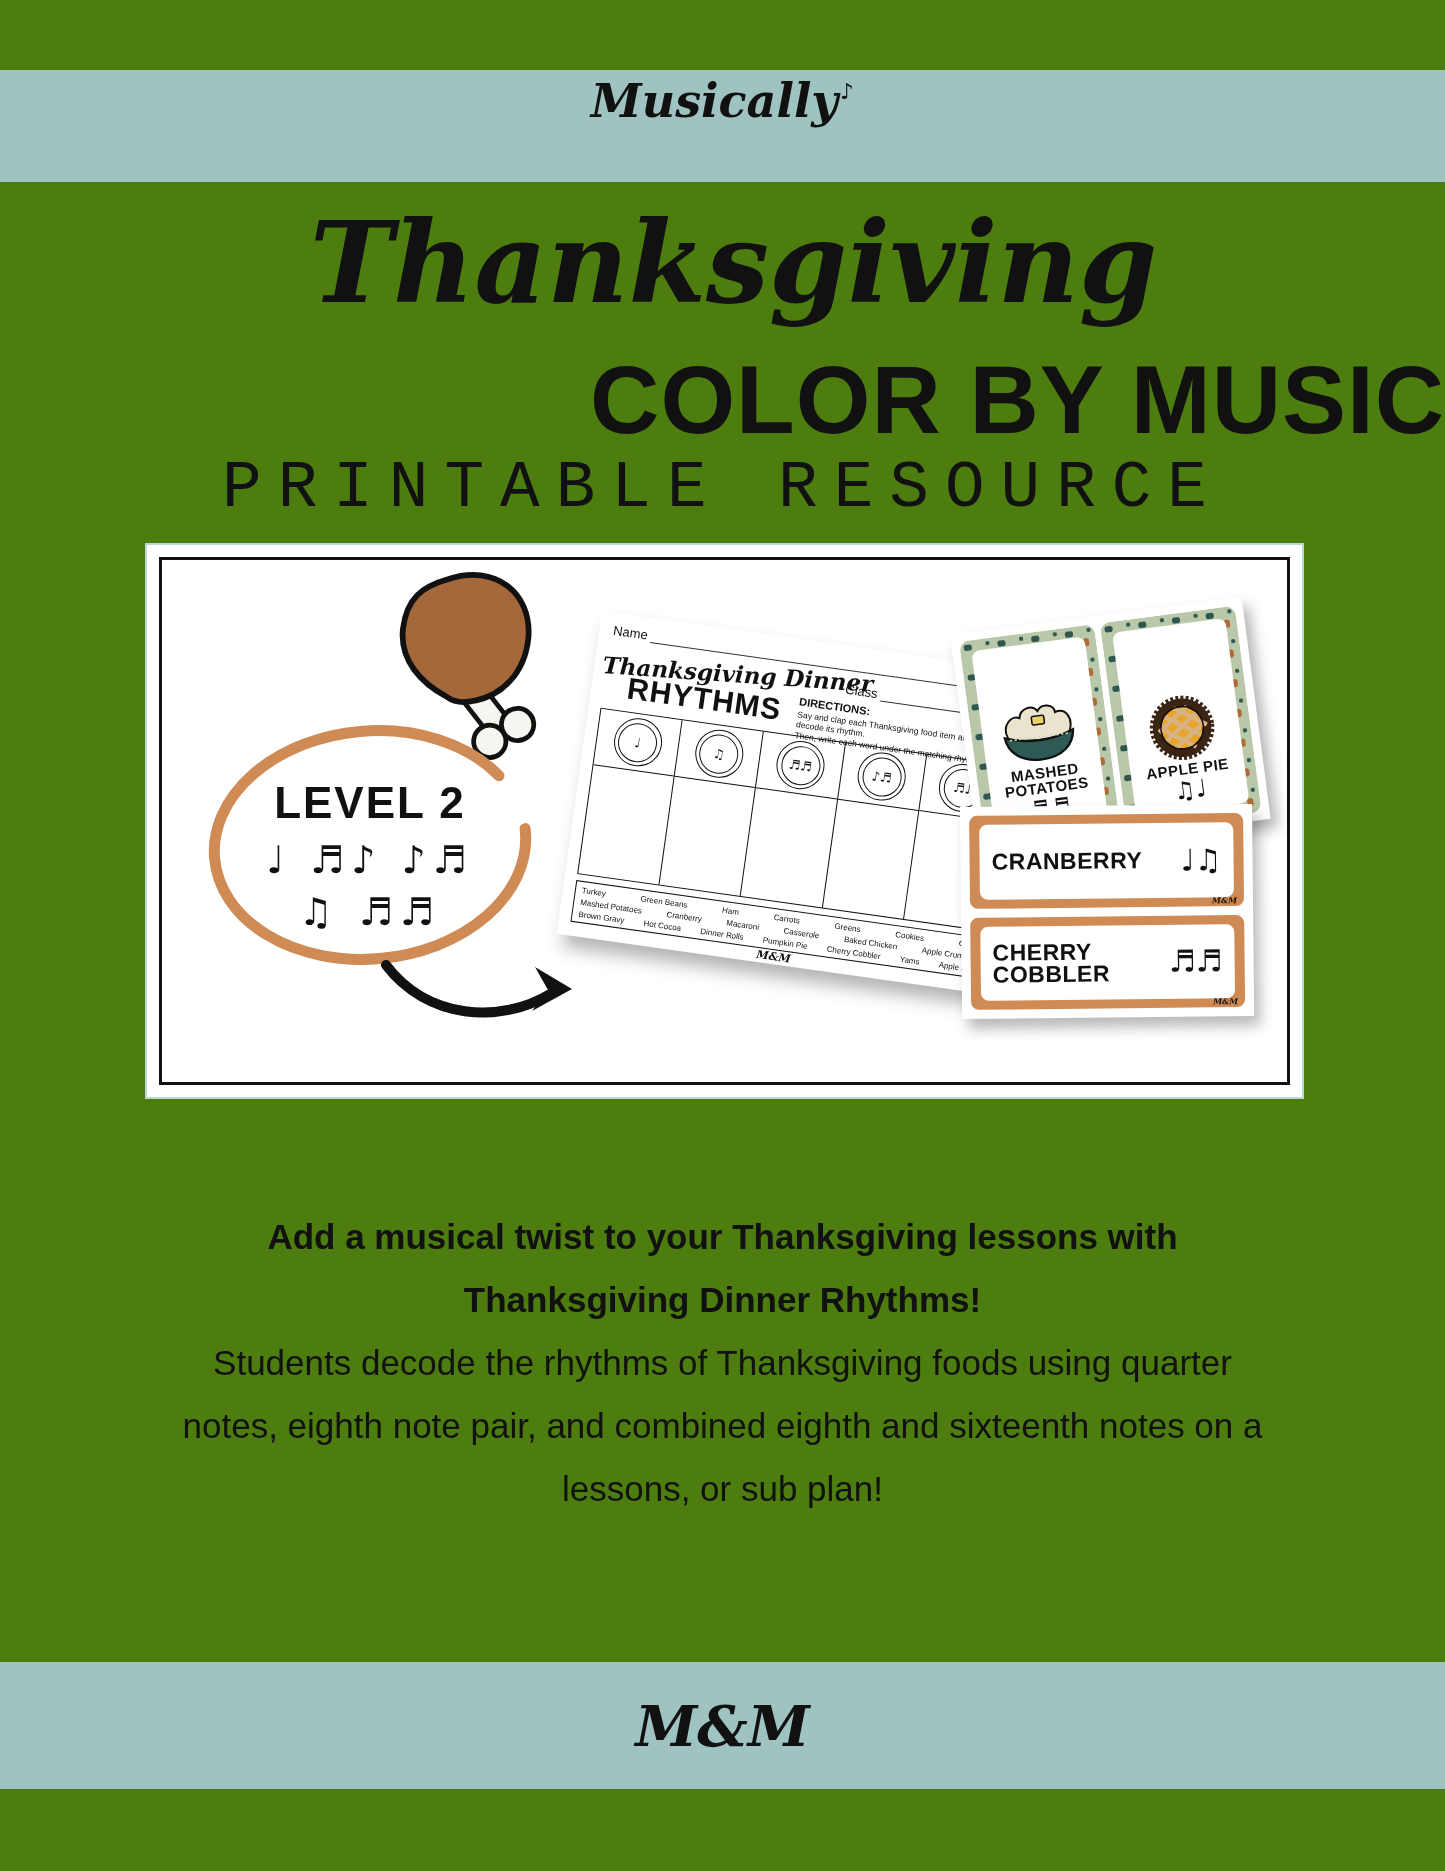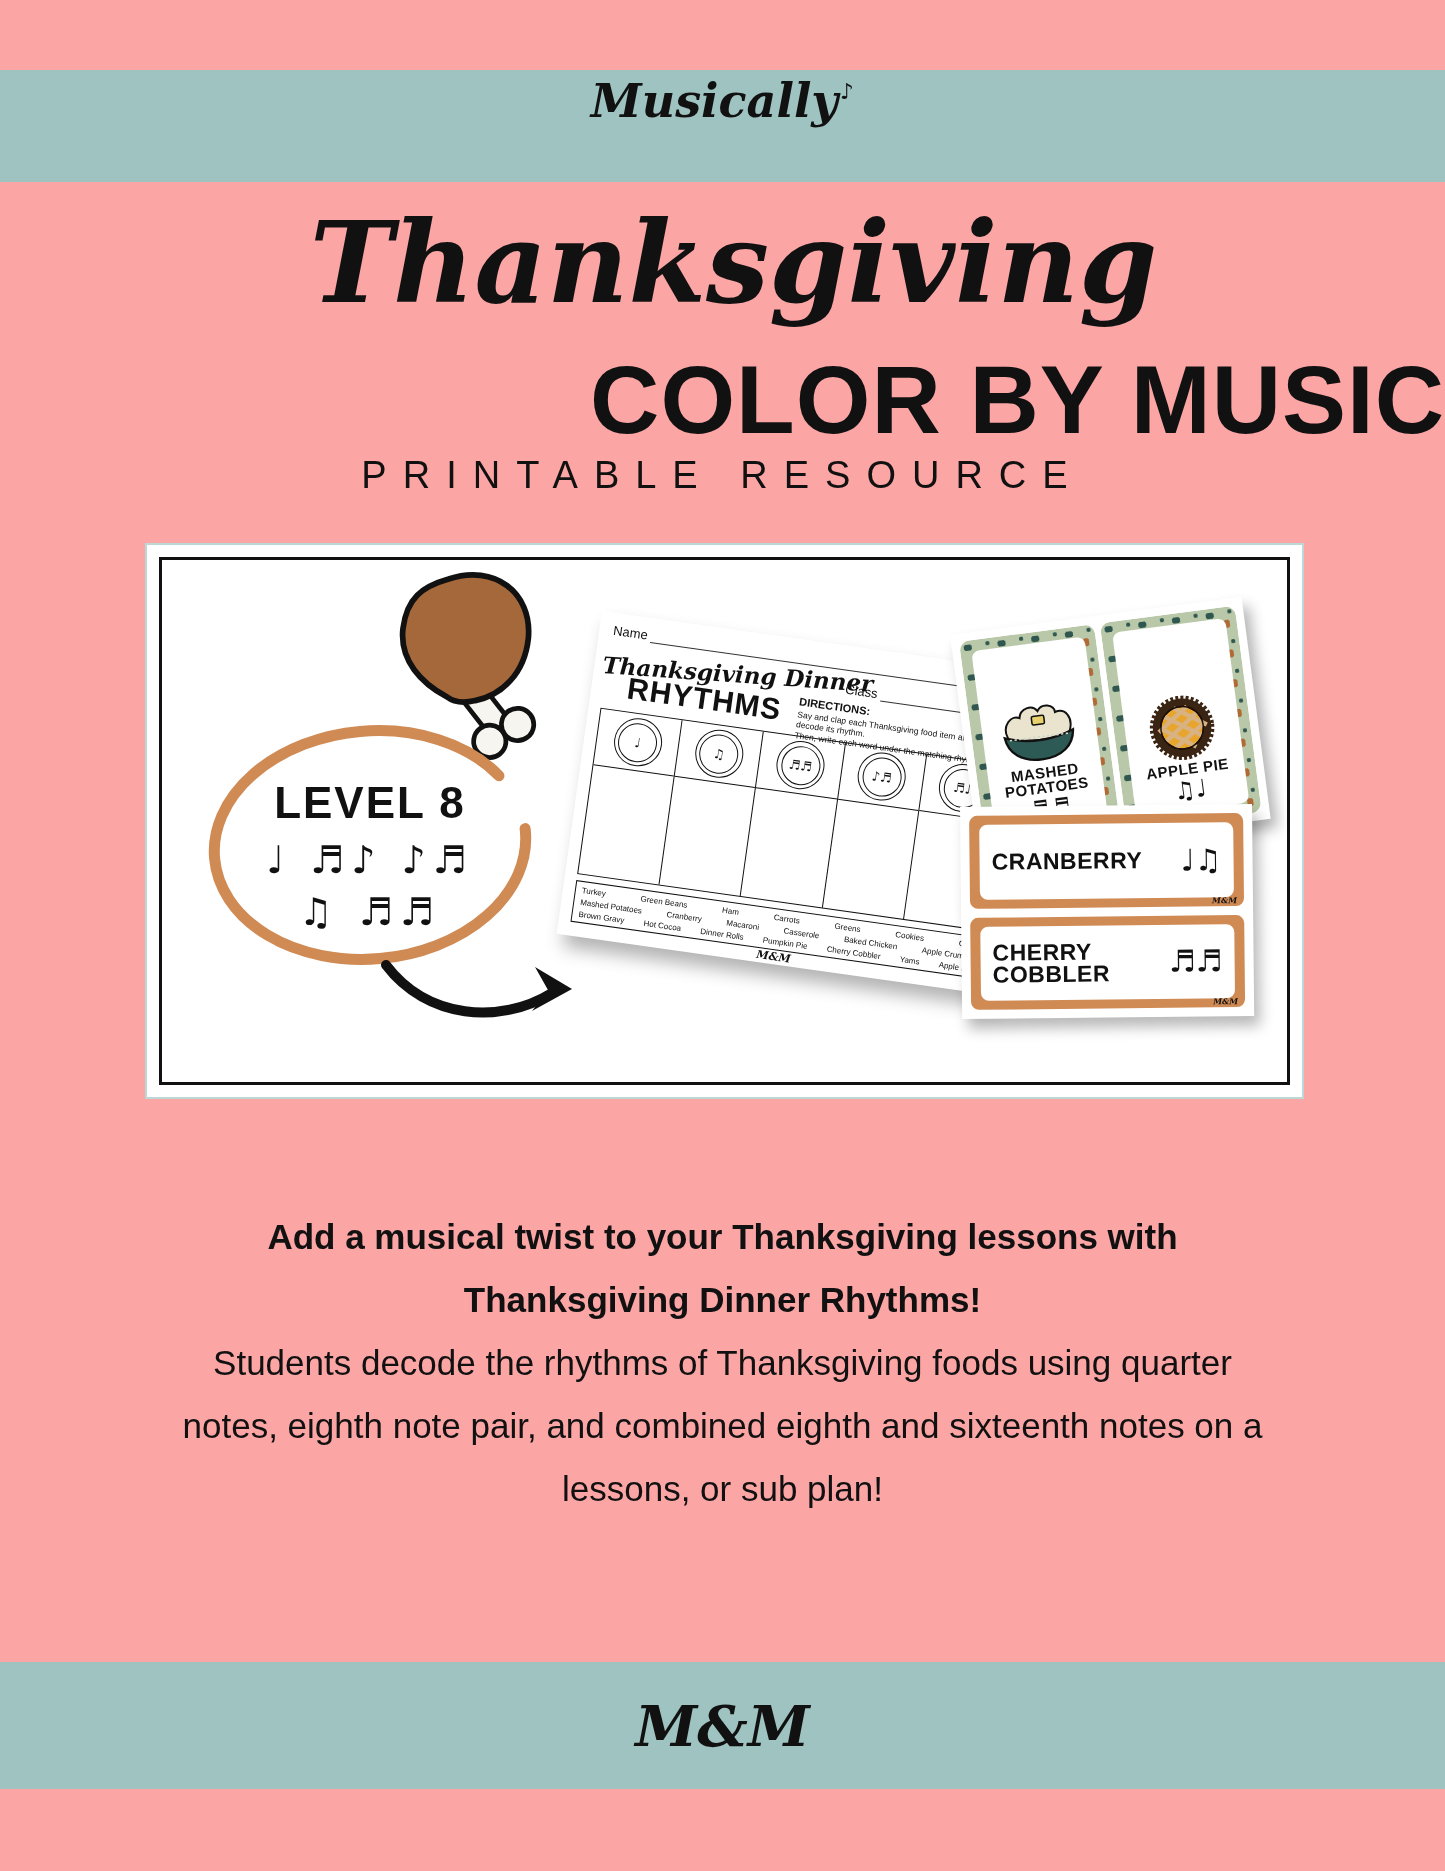--- a/index.html
+++ b/index.html
@@ -1,33 +1,33 @@
 <!DOCTYPE html>
 <html><head>
 <meta charset="utf-8">
 <style>
   html,body{margin:0;padding:0;background:#ffffff;}
-  .page{position:relative;width:1445px;height:1871px;background:#fca5a5;overflow:hidden;
+  .page{position:relative;width:1445px;height:1871px;background:#4d7c0f;overflow:hidden;
         font-family:"Liberation Sans",sans-serif;color:#111;}
   
   .band{position:absolute;left:0;width:100%;background:#9ec3c0;}
   .band-top{top:70px;height:112px;}
   .band-bottom{top:1662px;height:127px;}
   
   .brand{position:absolute;top:78px;left:0;width:100%;text-align:center;line-height:1;}
   .brand-l1{font-family:"DejaVu Serif",serif;font-style:italic;font-weight:bold;font-size:46px;}
   .brand-l2{font-family:"DejaVu Serif",serif;font-style:italic;font-weight:bold;font-size:44px;margin-top:2px;}
   .brand-note{font-family:"DejaVu Sans",sans-serif;font-size:22px;vertical-align:18px;margin-left:2px;}
   
   .title-script{position:absolute;top:196px;left:0;width:100%;text-align:center;
     font-family:"DejaVu Serif",serif;font-style:italic;font-weight:bold;font-size:112px;line-height:1.2;padding-left:11px;}
   .title-main{position:absolute;top:352px;left:0;width:100%;text-align:right;
     font-weight:700;font-size:96px;letter-spacing:1px;line-height:1;}
   .title-sub{position:absolute;top:456px;left:0;width:100%;text-align:center;
-    font-weight:300;font-size:38px;letter-spacing:16px;line-height:1;}
+    font-weight:300;font-size:66px;letter-spacing:16px;line-height:1;font-family:Liberation Mono, monospace;}
   
   .frame{position:absolute;left:145px;top:543px;width:1155px;height:552px;border:2px solid #bcd8d5;background:#fff;}
   .frame-inner{position:absolute;left:12px;top:12px;right:12px;bottom:12px;border:3px solid #111;}
   
   .turkey{position:absolute;left:218px;top:22px;width:190px;height:195px;}
   
   .level-ring{position:absolute;left:53px;top:168px;width:340px;height:260px;}
   .level-label{position:absolute;left:73px;top:236px;width:300px;text-align:center;
     font-weight:700;font-size:44px;line-height:1;letter-spacing:2px;}
   .level-rh{position:absolute;left:53px;width:340px;text-align:center;
@@ -120,21 +120,21 @@
         <rect x="51" y="60" width="13" height="30" rx="6" fill="#f7f5ef" stroke="#111" stroke-width="2.5"></rect>
         <circle cx="49" cy="90" r="8.5" fill="#f7f5ef" stroke="#111" stroke-width="2.5"></circle>
         <circle cx="66" cy="92" r="8.5" fill="#f7f5ef" stroke="#111" stroke-width="2.5"></circle>
       </g>
       <path d="M44,5 C68,-3 88,12 86,36 C84,55 72,66 58,69 C52,70.5 47,70 43,67 C30,60 18,48 20,31 C22,15 30,9 44,5 Z" fill="#a5683a" stroke="#111" stroke-width="3"></path>
     </svg>
 
     <svg class="level-ring" viewBox="0 0 340 260">
       <ellipse cx="170" cy="132" rx="156" ry="114" fill="none" stroke="#d08a54" stroke-width="11" stroke-linecap="round" transform="rotate(-5 170 132)" stroke-dasharray="790 60"></ellipse>
     </svg>
-    <div class="level-label">LEVEL 8</div>
+    <div class="level-label">LEVEL 2</div>
     <div class="level-rh level-rh1">♩ ♬♪ ♪♬</div>
     <div class="level-rh level-rh2">♫ ♬♬</div>
 
     <svg class="arrow" viewBox="0 0 220 90">
       <path d="M14,12 C55,66 128,72 180,40" fill="none" stroke="#111" stroke-width="10" stroke-linecap="round"></path>
       <path d="M200,36 L163,14 L176,37 L160,58 Z" fill="#111"></path>
     </svg>
 
     <div class="sheet sheet-main">
       <div class="ws-row1">

